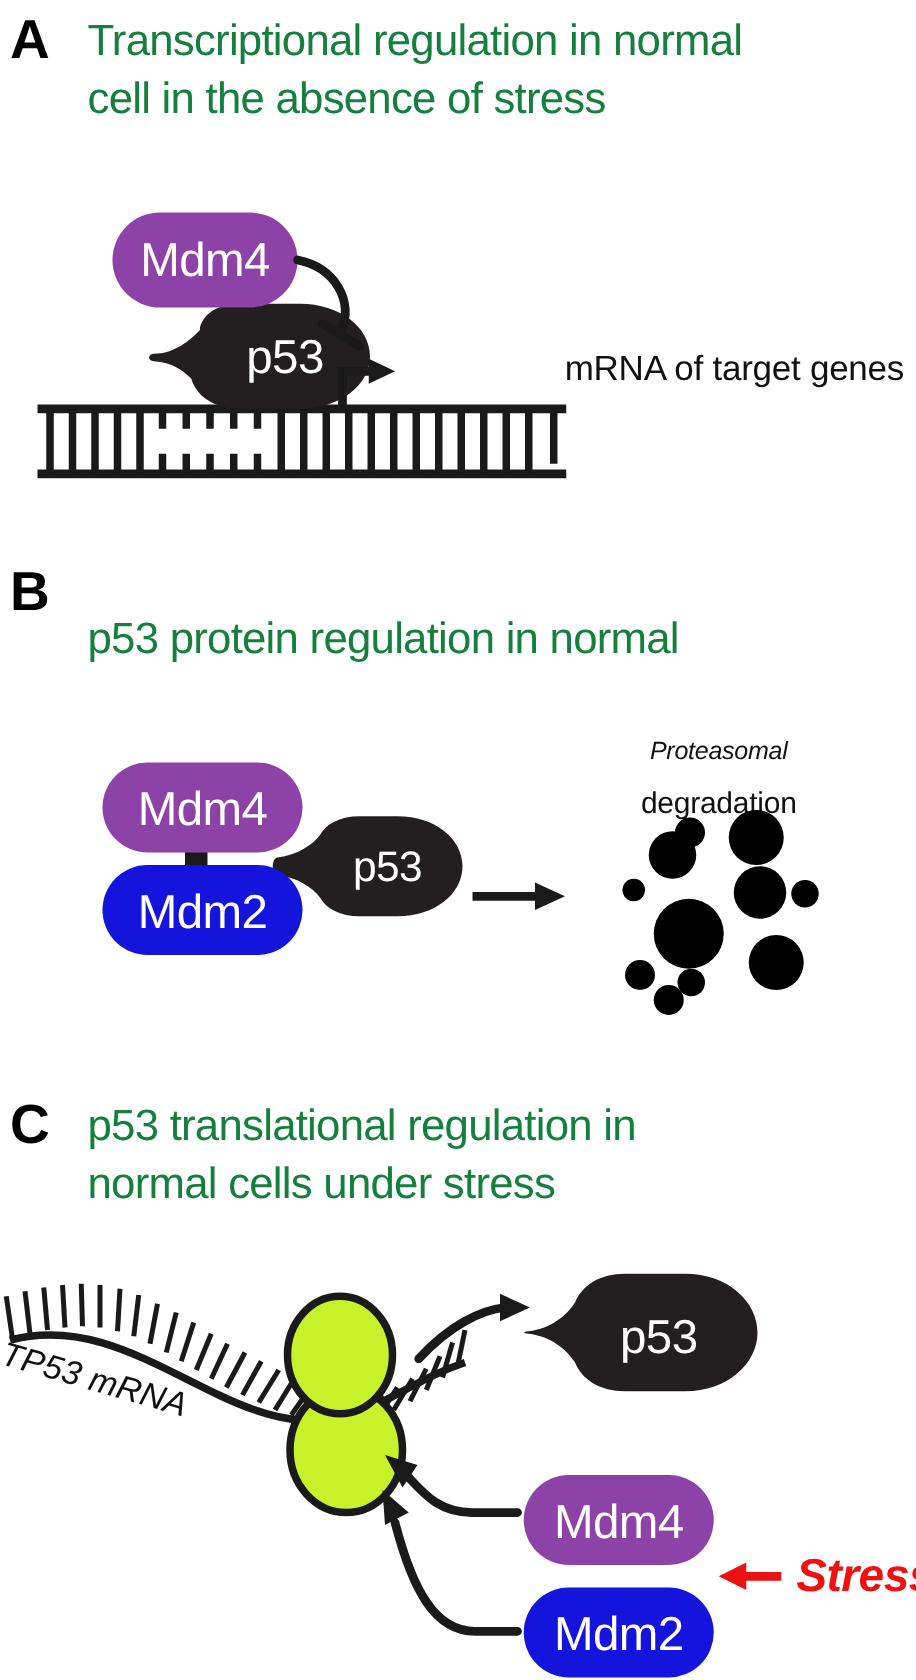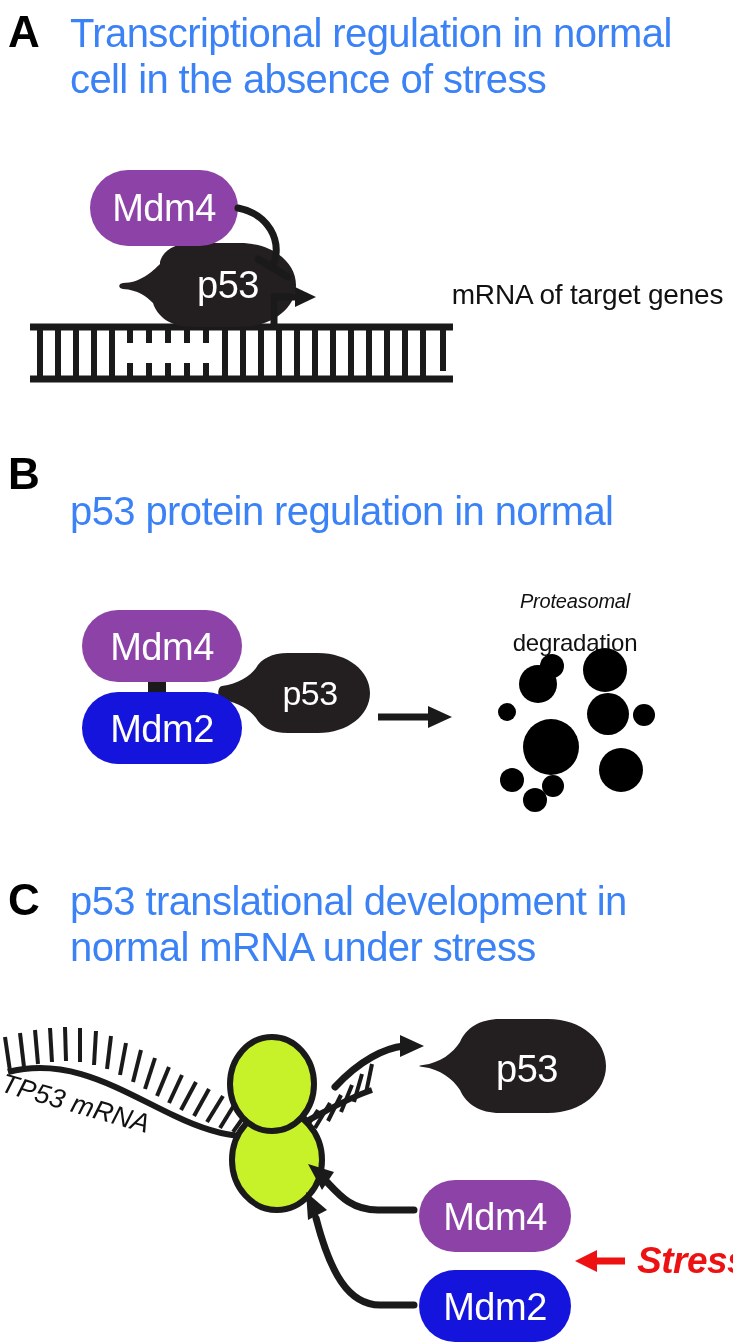--- a/index.html
+++ b/index.html
@@ -30,23 +30,23 @@
     font-weight: bold;
     font-size: 44px;
     line-height: 44px;
     color: #000000;
     letter-spacing: -1px;
   }
   .panel-title {
     position: absolute;
     font-family: "Liberation Sans", sans-serif;
     font-weight: normal;
-    font-size: 40px;
+    font-size: 35px;
     line-height: 46px;
-    color: #3b82f6;
+    color: #15803d;
     letter-spacing: -0.6px;
   }
   .side-label {
     position: absolute;
     font-family: "Liberation Sans", sans-serif;
     font-size: 28px;
     line-height: 26px;
     color: #111111;
     text-align: center;
     letter-spacing: -0.2px;
@@ -241,22 +241,22 @@
         <circle cx="553" cy="356" r="11"></circle>
         <circle cx="535" cy="370" r="12"></circle>
       </g>
     </svg>
   </div>
 
   <div class="panel" style="top:860px;height:484px;">
 
     <div class="panel-letter" style="left:8px; top:18px;">C</div>
 
-    <div class="panel-title" style="left:70px; top:18px;">p53 translational development in</div>
-    <div class="panel-title" style="left:70px; top:64px;">normal mRNA under stress</div>
+    <div class="panel-title" style="left:70px; top:18px;">p53 translational regulation in</div>
+    <div class="panel-title" style="left:70px; top:64px;">normal cells under stress</div>
 
     <svg class="svg-layer" width="733" height="484" viewBox="0 0 733 484">
 
       <path id="mrnaPath" d="M 8,212 C 70,196 120,230 175,256 C 225,280 262,284 305,262 C 330,249 348,238 372,230" stroke="#1a1a1a" stroke-width="6" fill="none"></path>
 
       <g stroke="#1a1a1a" stroke-width="4">
         <line x1="10" y1="211" x2="5" y2="177"></line>
         <line x1="24" y1="207" x2="20" y2="173"></line>
         <line x1="38" y1="204" x2="35" y2="170"></line>
         <line x1="52" y1="202" x2="50" y2="168"></line>

